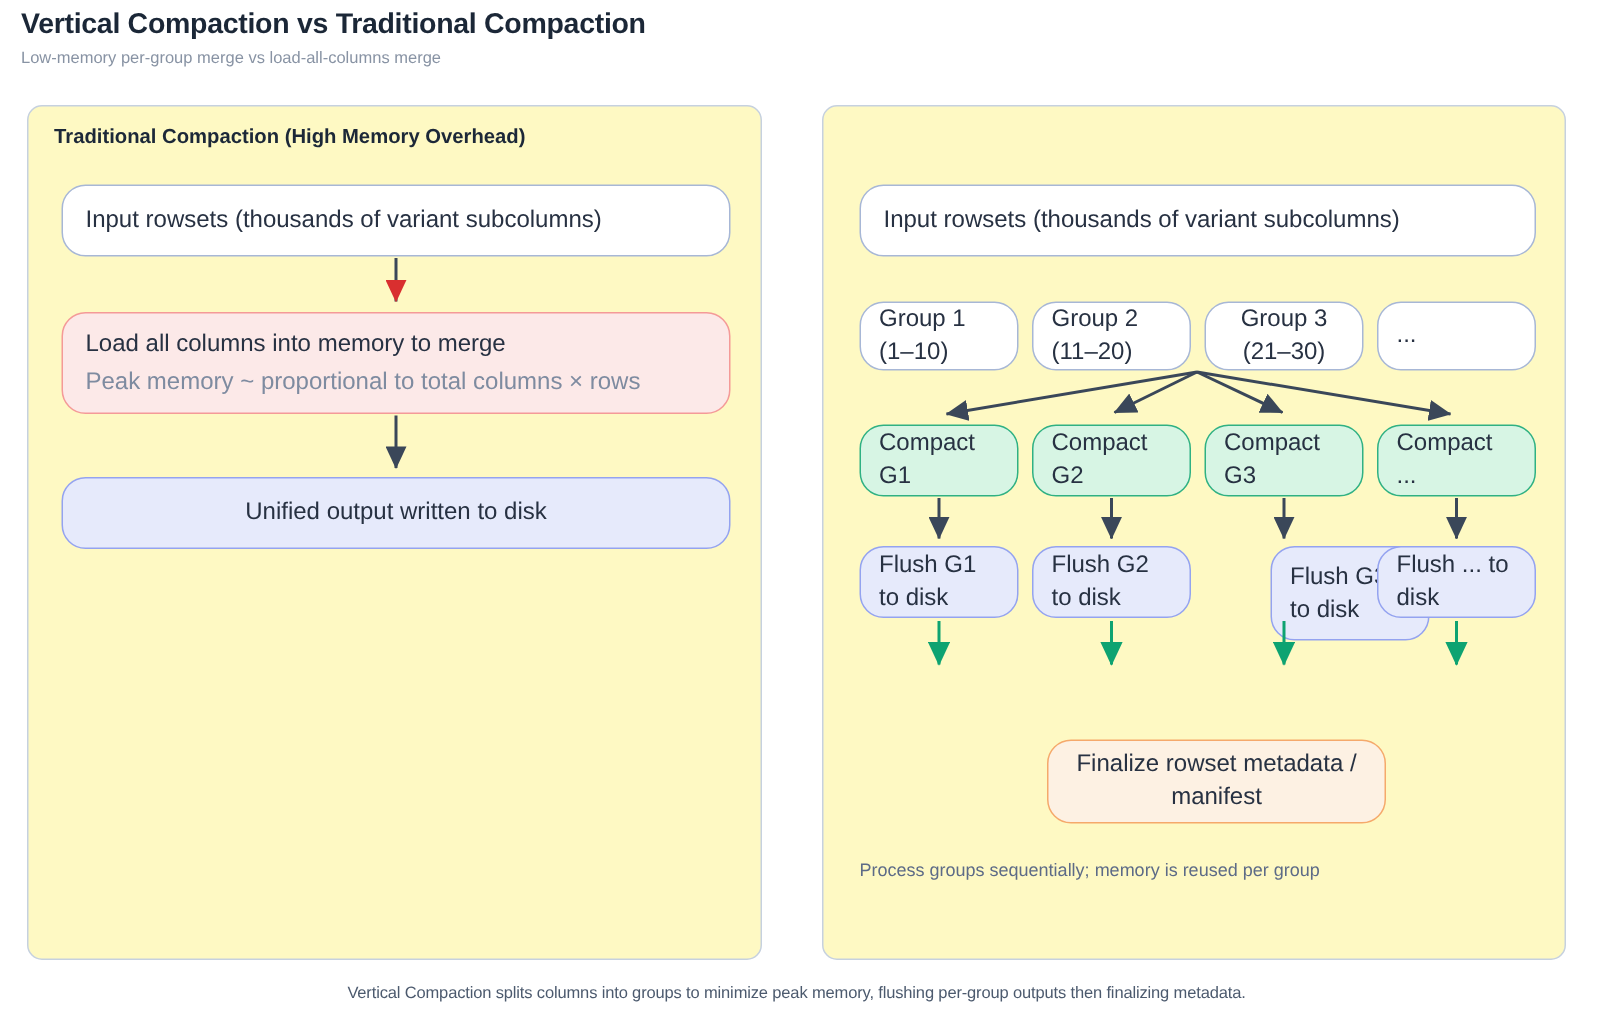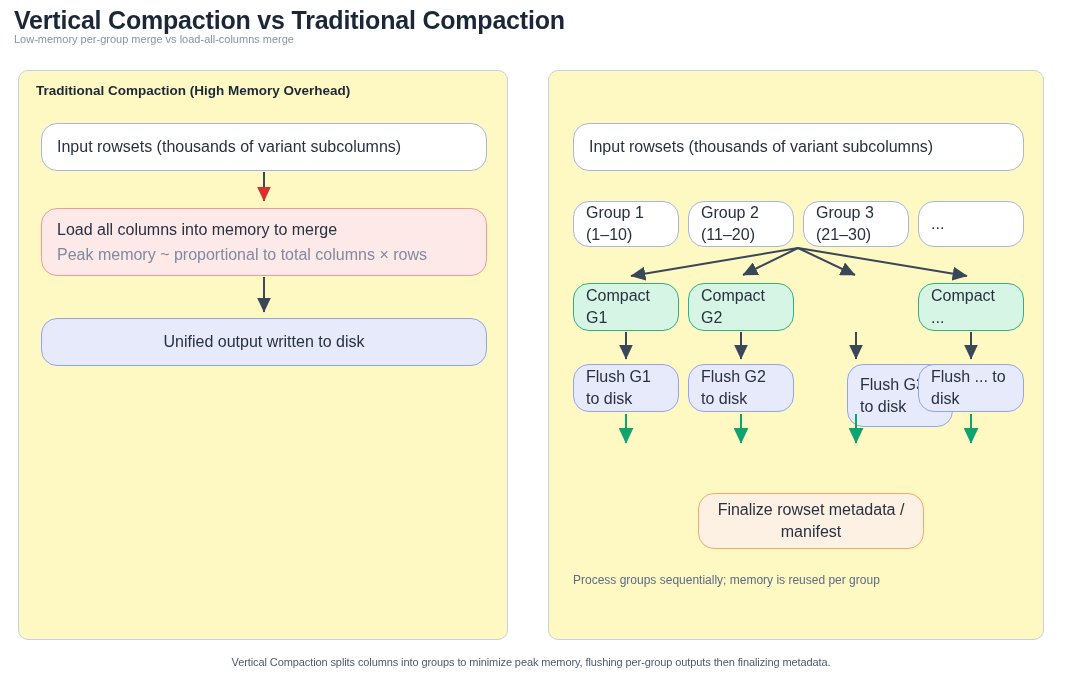--- a/index.html
+++ b/index.html
@@ -1,21 +1,21 @@
 <!DOCTYPE html>
 <html><head>
 <meta charset="utf-8">
 <style>
   html,body{margin:0;padding:0;background:#ffffff;}
   .canvas{
     position:relative;width:1080px;height:683px;background:#ffffff;
     font-family:"Liberation Sans",sans-serif;color:#1c2838;overflow:hidden;
   }
   .page-title{
-    position:absolute;left:14px;top:6px;font-size:25px;font-weight:700;
+    position:absolute;left:14px;top:6px;font-size:19px;font-weight:700;
     color:#1b2737;letter-spacing:-0.2px;
   }
   .page-subtitle{
     position:absolute;left:14px;top:33px;font-size:11px;color:#8893a4;
   }
   .panel{
     position:absolute;top:70px;height:570px;box-sizing:border-box;
     background:#fef9c3;border:1px solid #c6d1df;border-radius:10px;
   }
   .panel-left{left:18px;width:490px;}
@@ -89,32 +89,35 @@
     <div class="node" style="left:24px;top:52px;width:451px;height:48px;">
       <span>Input rowsets (thousands of variant subcolumns)</span>
     </div>
 
     <div class="node node-small" style="left:24px;top:130px;width:106px;height:46px;">
       <span>Group 1 (1–10)</span>
     </div>
     <div class="node node-small" style="left:139px;top:130px;width:106px;height:46px;">
       <span>Group 2 (11–20)</span>
     </div>
-    <div class="node node-small" style="left:254px;top:130px;width:106px;height:46px;">
+    <div class="node node-small" style="left:254px;top:130px;width:106px;height:46px;text-align:center;">
       <span>Group 3 (21–30)</span>
     </div>
     <div class="node node-small" style="left:369px;top:130px;width:106px;height:46px;">
       <span>...</span>
     </div>
 
     <div class="node node-green node-small" style="left:24px;top:212px;width:106px;height:48px;">
       <span>Compact G1</span>
     </div>
     <div class="node node-green node-small" style="left:139px;top:212px;width:106px;height:48px;">
       <span>Compact G2</span>
+    </div>
+    <div class="node node-green node-small" style="left:254px;top:212px;width:106px;height:48px;">
+      <span>Compact G3</span>
     </div>
     <div class="node node-green node-small" style="left:369px;top:212px;width:106px;height:48px;">
       <span>Compact ...</span>
     </div>
 
     <div class="node node-lav node-small" style="left:24px;top:293px;width:106px;height:48px;">
       <span>Flush G1 to disk</span>
     </div>
     <div class="node node-lav node-small" style="left:139px;top:293px;width:106px;height:48px;">
       <span>Flush G2 to disk</span>

